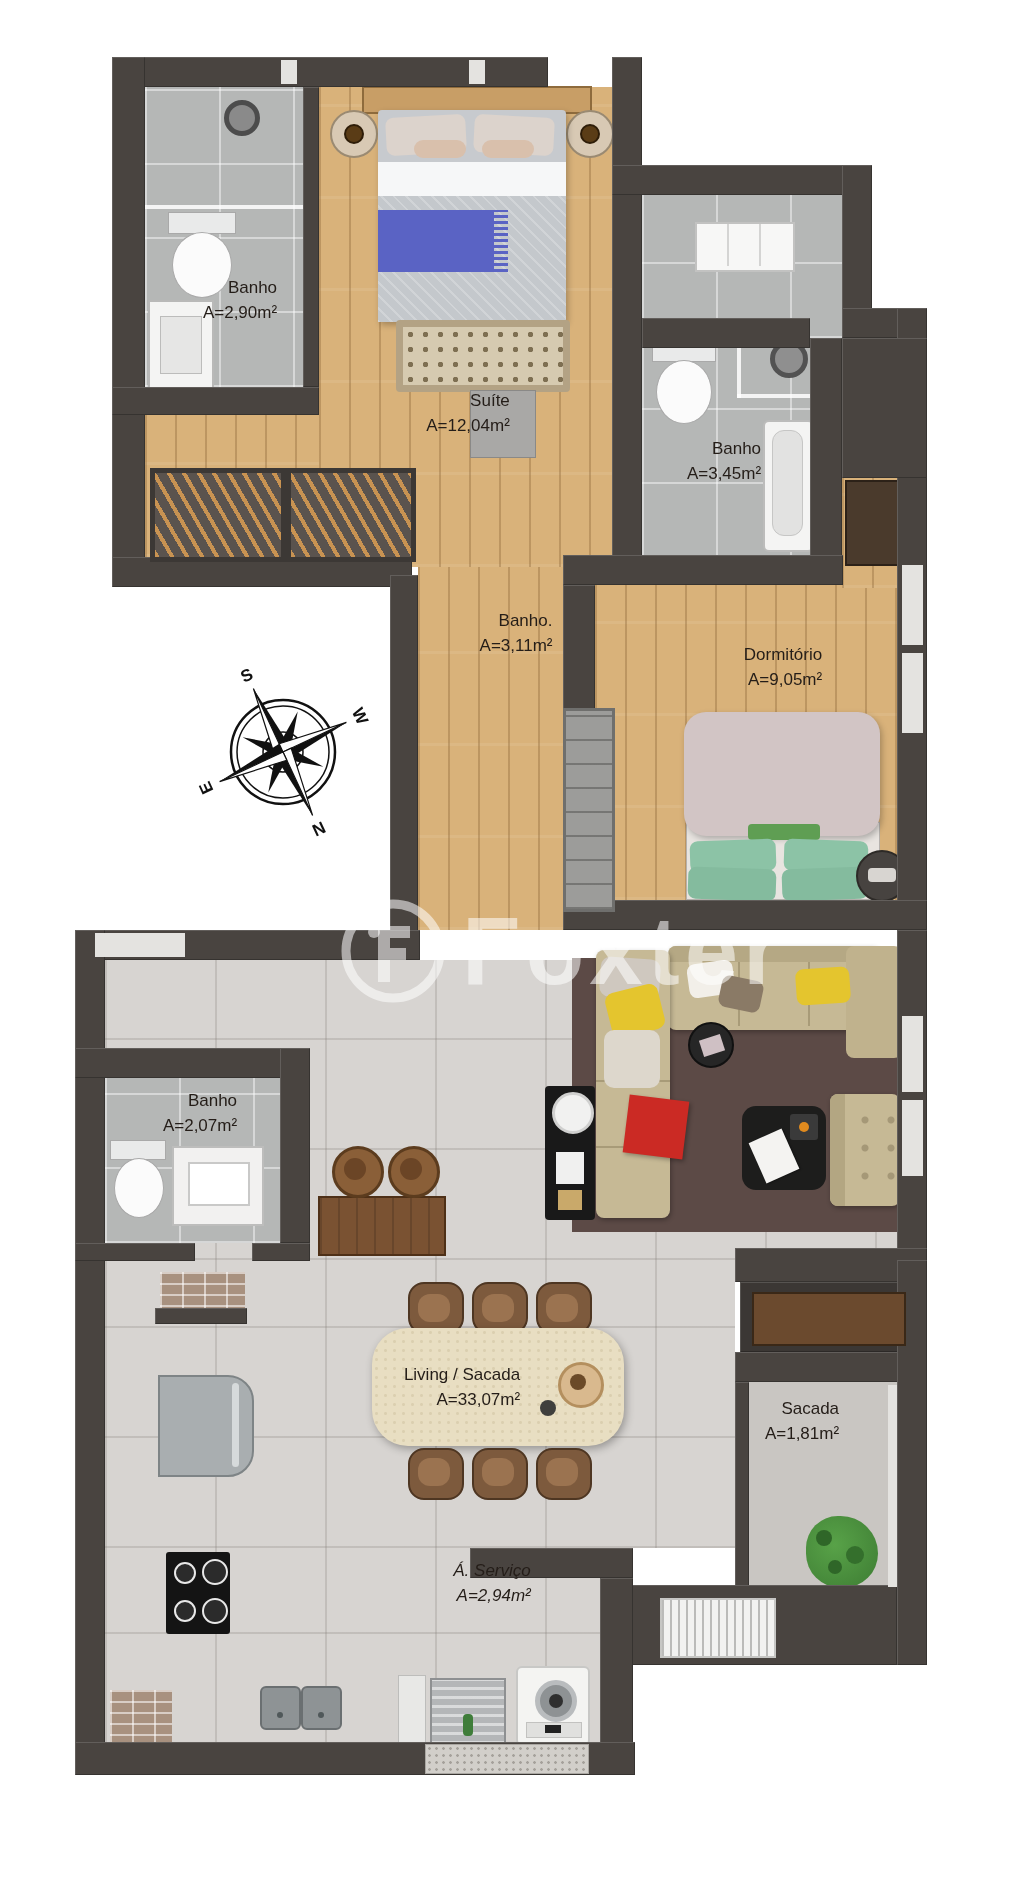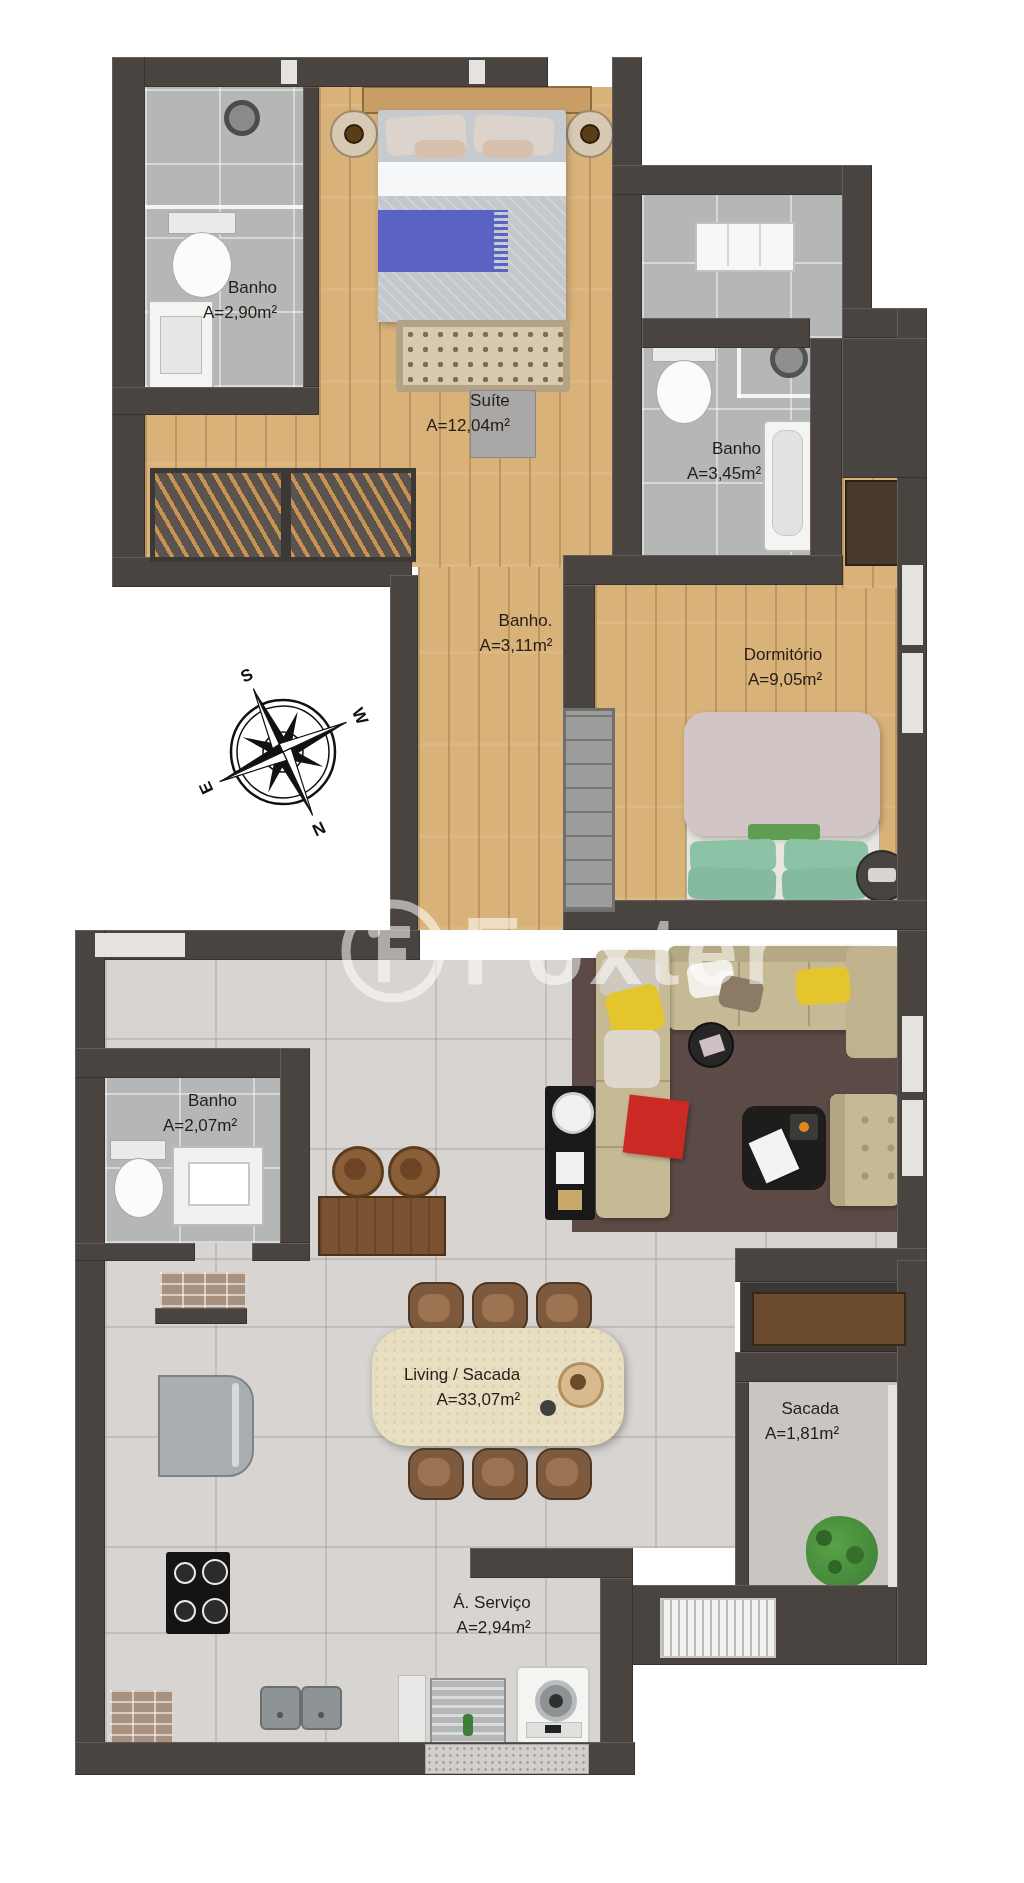--- a/index.html
+++ b/index.html
@@ -336,18 +336,18 @@
     <div>A=2,07m²</div>
   </div>
   <div class="lbl" style="left:462px;top:1362px;">
     <div>Living / Sacada</div>
     <div>A=33,07m²</div>
   </div>
   <div class="lbl" style="left:802px;top:1396px;">
     <div>Sacada</div>
     <div>A=1,81m²</div>
   </div>
-  <div class="lbl" style="left:492px;top:1590px;">
+  <div class="lbl" style="left:492px;top:1558px;font-style:italic;">
     <div>Á. Serviço</div>
     <div>A=2,94m²</div>
   </div>
 
 </div>
 
 </body></html>

